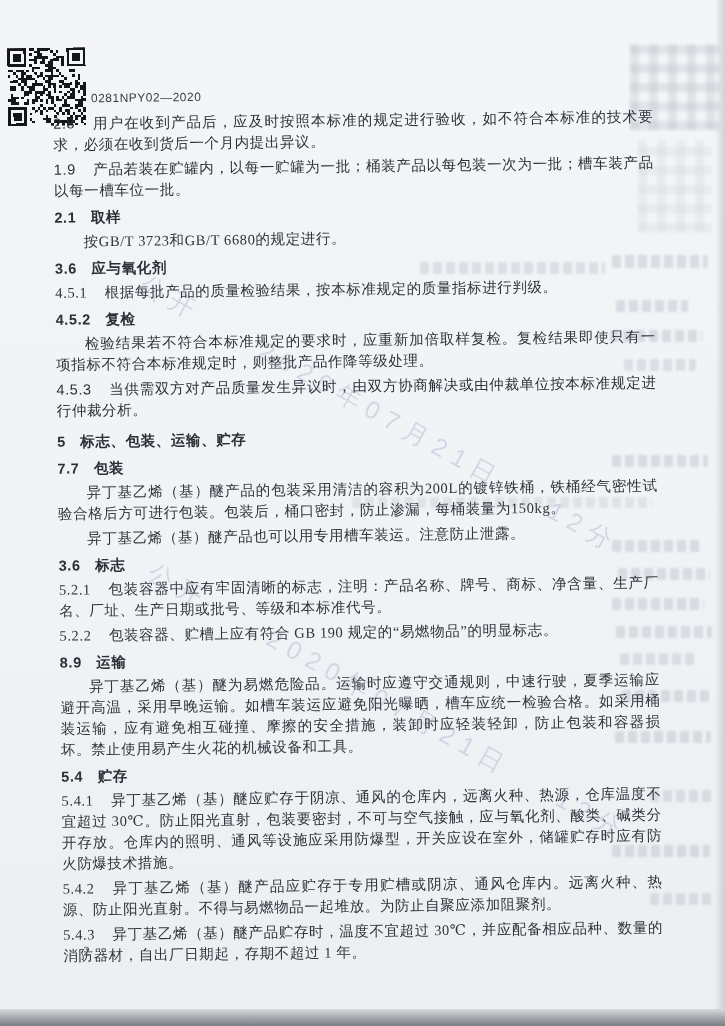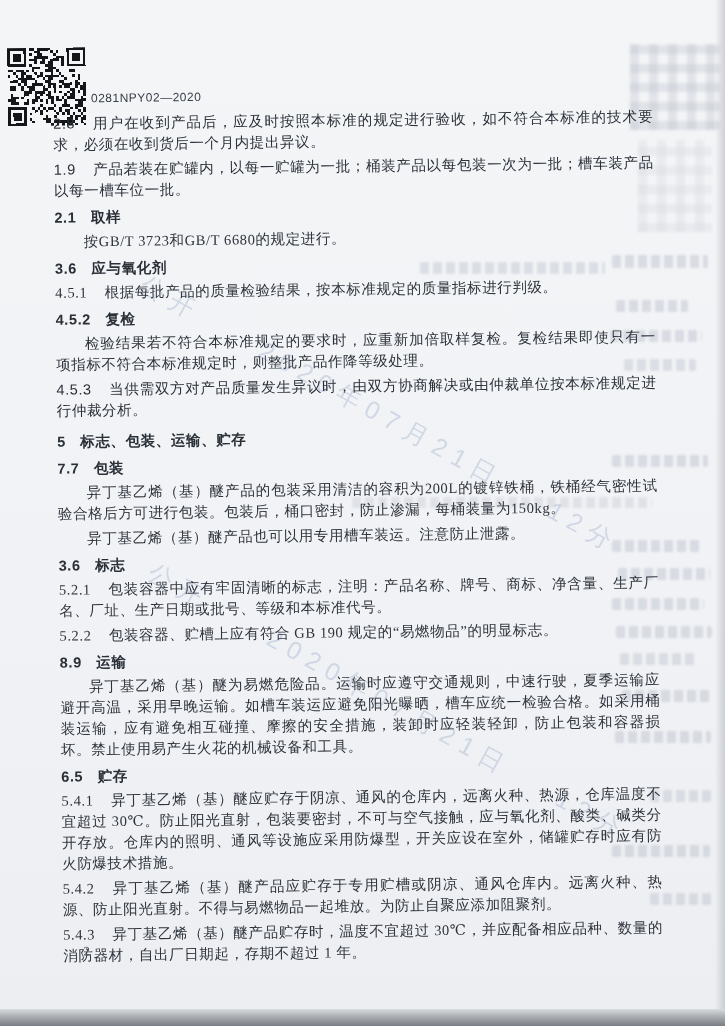--- a/index.html
+++ b/index.html
@@ -478,21 +478,21 @@
         <p class="clause-strong"><span class="num">4.5.3</span><span>当供需双方对产品质量发生异议时，由双方协商解决或由仲裁单位按本标准规定进行仲裁分析。</span></p>
         <p class="chapter"><span class="num">5</span><span>标志、包装、运输、贮存</span></p>
         <p class="heading"><span class="num">7.7</span><span>包装</span></p>
         <p class="body"><span>异丁基乙烯（基）醚产品的包装采用清洁的容积为200L的镀锌铁桶，铁桶经气密性试验合格后方可进行包装。包装后，桶口密封，防止渗漏，每桶装量为150kg。</span></p>
         <p class="body"><span>异丁基乙烯（基）醚产品也可以用专用槽车装运。注意防止泄露。</span></p>
         <p class="heading"><span class="num">3.6</span><span>标志</span></p>
         <p class="clause"><span class="num">5.2.1</span><span>包装容器中应有牢固清晰的标志，注明：产品名称、牌号、商标、净含量、生产厂名、厂址、生产日期或批号、等级和本标准代号。</span></p>
         <p class="clause"><span class="num">5.2.2</span><span>包装容器、贮槽上应有符合 GB 190 规定的“易燃物品”的明显标志。</span></p>
         <p class="heading"><span class="num">8.9</span><span>运输</span></p>
         <p class="body"><span>异丁基乙烯（基）醚为易燃危险品。运输时应遵守交通规则，中速行驶，夏季运输应避开高温，采用早晚运输。如槽车装运应避免阳光曝晒，槽车应统一检验合格。如采用桶装运输，应有避免相互碰撞、摩擦的安全措施，装卸时应轻装轻卸，防止包装和容器损坏。禁止使用易产生火花的机械设备和工具。</span></p>
-        <p class="heading"><span class="num">6.5</span><span>贮存</span></p>
+        <p class="heading"><span class="num">5.4</span><span>贮存</span></p>
         <p class="clause"><span class="num">5.4.1</span><span>异丁基乙烯（基）醚应贮存于阴凉、通风的仓库内，远离火种、热源，仓库温度不宜超过 30℃。防止阳光直射，包装要密封，不可与空气接触，应与氧化剂、酸类、碱类分开存放。仓库内的照明、通风等设施应采用防爆型，开关应设在室外，储罐贮存时应有防火防爆技术措施。</span></p>
         <p class="clause"><span class="num">5.4.2</span><span>异丁基乙烯（基）醚产品应贮存于专用贮槽或阴凉、通风仓库内。远离火种、热源、防止阳光直射。不得与易燃物品一起堆放。为防止自聚应添加阻聚剂。</span></p>
         <p class="clause"><span class="num">5.4.3</span><span>异丁基乙烯（基）醚产品贮存时，温度不宜超过 30℃，并应配备相应品种、数量的消防器材，自出厂日期起，存期不超过 1 年。</span></p>
       </main>
 
     <span class="page-number">2</span>
   </div>
 
   <div class="edge-right"></div>
   <div class="edge-bottom"></div>

